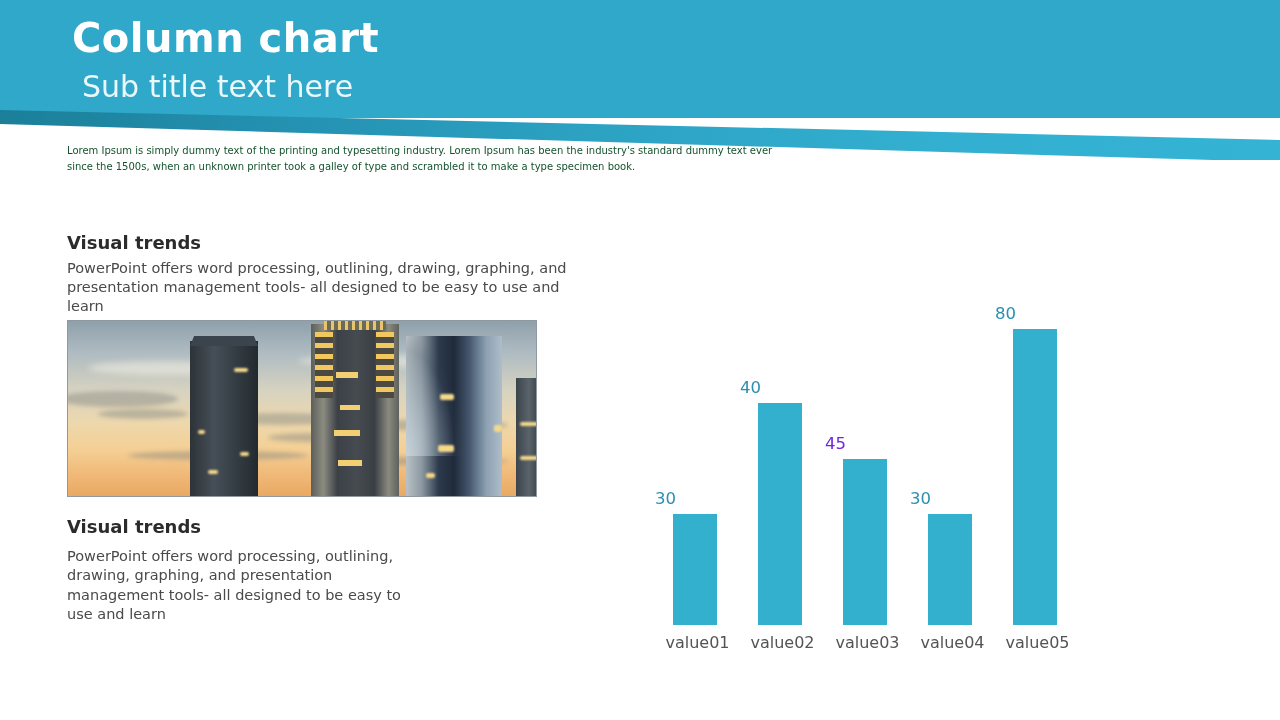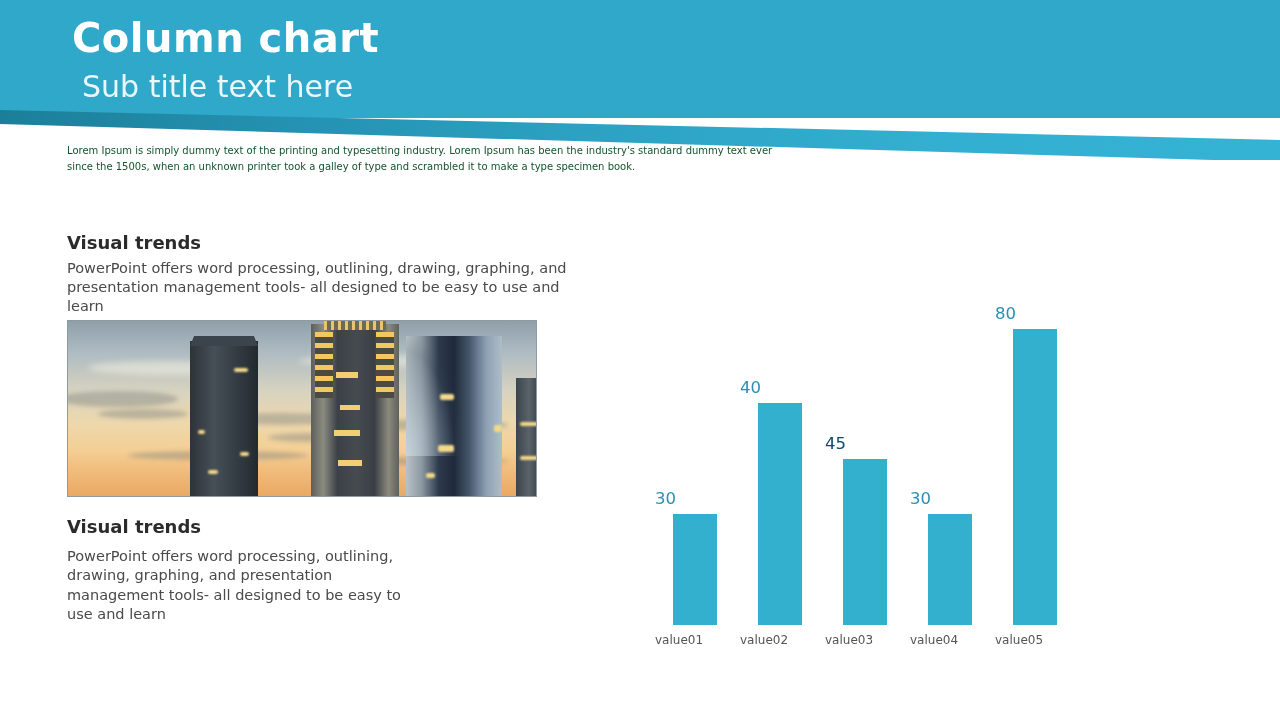--- a/index.html
+++ b/index.html
@@ -257,21 +257,22 @@
     position: absolute;
     left: 0;
     width: 85px;
     font-size: 16.5px;
     color: #2a8fb0;
   }
   .bar-label {
     position: absolute;
     top: 378px;
     width: 85px;
-    font-size: 12px;
+    text-align: center;
+    font-size: 16px;
     color: #545454;
   }
 </style>
 </head>
 <body>
 
 <div class="header-wrap">
   <div class="header-band"></div>
   <div class="header-diag"></div>
   <div class="header-title">Column chart</div>
@@ -332,21 +333,21 @@
         <div class="bar-value" style="bottom: 117px; color: rgb(42, 143, 176);">30</div>
         <div class="bar-label" style="color: rgb(84, 84, 84);">value01</div>
       </div>
       <div class="bar-col" style="left: 85px;">
         <div class="bar-rect" style="height: 222px; background: rgb(52, 176, 207);"></div>
         <div class="bar-value" style="bottom: 228px; color: rgb(42, 143, 176);">40</div>
         <div class="bar-label" style="color: rgb(84, 84, 84);">value02</div>
       </div>
       <div class="bar-col" style="left: 170px;">
         <div class="bar-rect" style="height: 166.5px; background: rgb(52, 176, 207);"></div>
-        <div class="bar-value" style="bottom: 172.5px; color: #0c4a6e;">45</div>
+        <div class="bar-value" style="bottom: 172.5px; color: #6d28d9;">45</div>
         <div class="bar-label" style="color: rgb(84, 84, 84);">value03</div>
       </div>
       <div class="bar-col" style="left: 255px;">
         <div class="bar-rect" style="height: 111px; background: rgb(52, 176, 207);"></div>
         <div class="bar-value" style="bottom: 117px; color: rgb(42, 143, 176);">30</div>
         <div class="bar-label" style="color: rgb(84, 84, 84);">value04</div>
       </div>
       <div class="bar-col" style="left: 340px;">
         <div class="bar-rect" style="height: 296px; background: rgb(52, 176, 207);"></div>
         <div class="bar-value" style="bottom: 302px; color: rgb(42, 143, 176);">80</div>

